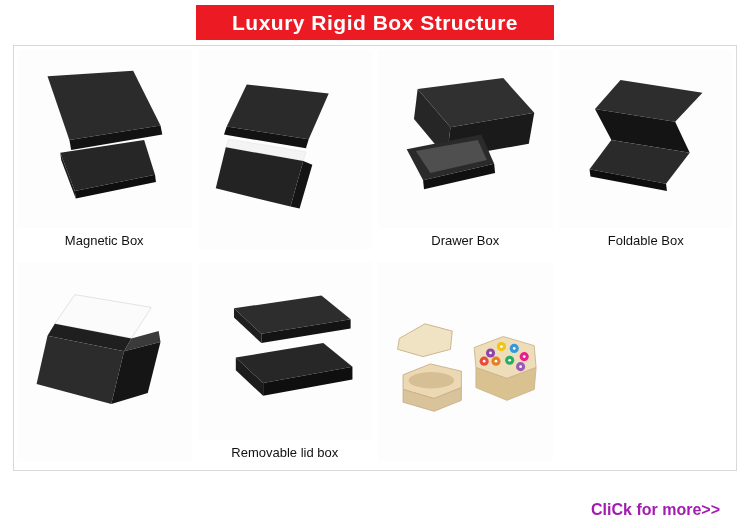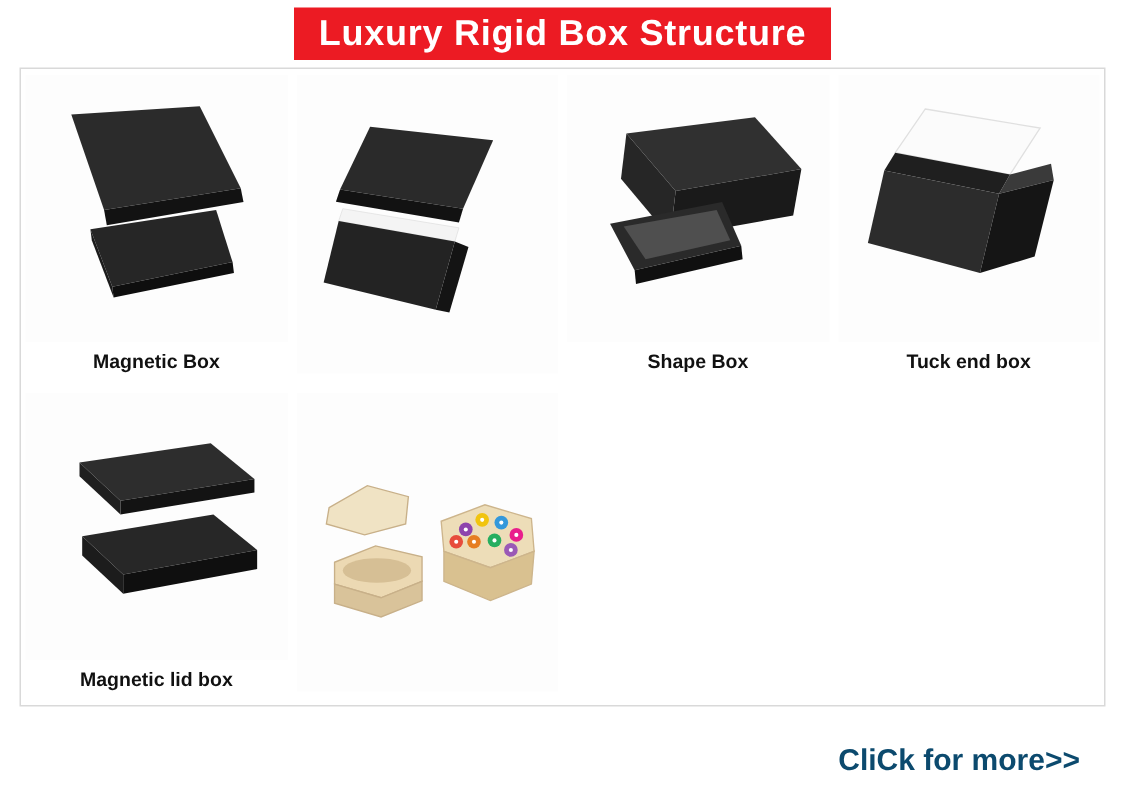--- a/index.html
+++ b/index.html
@@ -10,21 +10,21 @@
     position:relative;
     overflow:hidden;
   }
   .banner {
     position:absolute;
     top:5px; left:50%;
     transform:translateX(-50%);
     width:358px; height:35px;
     background:#ec1b23;
     color:#ffffff;
-    font-size:24px;
+    font-size:21px;
     font-weight:bold;
     letter-spacing:.5px;
     display:flex; align-items:center; justify-content:center;
   }
   .grid {
     position:absolute;
     top:45px; left:13px; right:13px; bottom:57px;
     border:1px solid #d9d9d9;
     background:#ffffff;
     display:grid;
@@ -48,27 +48,26 @@
     background:#fdfdfd;
   }
   .art svg { width:94%; height:auto; max-height:168px; display:block; }
   .label {
     font-size:13px;
     color:#111111;
     text-align:center;
     padding-top:5px;
     line-height:1.2;
     white-space:nowrap;
-    font-weight:bold;
   }
   .cta {
     position:absolute;
     right:30px; bottom:9px;
-    color:#0c4a6e;
-    font-size:20px;
+    color:#a21caf;
+    font-size:16px;
     font-weight:bold;
     cursor:pointer;
   }
 </style>
 </head>
 <body>
 
 <div class="banner">
   <span>Luxury Rigid Box Structure</span>
 </div>
@@ -104,50 +103,60 @@
     <div class="art">
       <svg viewBox="0 0 180 155">
         <polygon points="38,22 132,10 166,48 74,64" fill="#303030"></polygon>
         <polygon points="74,64 166,48 160,82 70,98" fill="#1a1a1a"></polygon>
         <polygon points="38,22 74,64 70,98 34,55" fill="#262626"></polygon>
         <polygon points="26,88 108,72 122,104 44,122" fill="#2a2a2a"></polygon>
         <polygon points="36,90 104,78 114,100 52,114" fill="#4f4f4f"></polygon>
         <polygon points="44,122 122,104 123,114 45,132" fill="#101010"></polygon>
       </svg>
     </div>
-    <div class="label">Shape Box</div>
+    <div class="label">Drawer Box</div>
   </div>
 
+  <div class="cell">
+    <div class="art">
+      <svg viewBox="0 0 180 155">
+        <polygon points="62,12 152,26 122,58 34,44" fill="#2d2d2d"></polygon>
+        <polygon points="34,44 122,58 138,92 52,78" fill="#141414"></polygon>
+        <polygon points="52,78 138,92 112,126 28,110" fill="#2a2a2a"></polygon>
+        <polygon points="28,110 112,126 113,134 29,118" fill="#0d0d0d"></polygon>
+      </svg>
+    </div>
+    <div class="label">Foldable Box</div>
+  </div>
 
 
   <div class="cell">
     <div class="art">
       <svg viewBox="0 0 180 155">
         <polygon points="58,4 142,18 120,52 36,36" fill="#fbfbfb" stroke="#e0e0e0" stroke-width="1"></polygon>
         <polygon points="120,52 150,44 152,56 112,66" fill="#3a3a3a"></polygon>
         <polygon points="36,36 120,52 112,66 28,49" fill="#1f1f1f"></polygon>
         <polygon points="28,49 112,66 98,124 16,102" fill="#2c2c2c"></polygon>
         <polygon points="112,66 152,56 138,112 98,124" fill="#151515"></polygon>
       </svg>
     </div>
-    <div class="label">Tuck end box</div>
   </div>
 
   <div class="cell">
     <div class="art">
       <svg viewBox="0 0 180 155">
         <polygon points="34,30 130,16 162,42 64,58" fill="#2d2d2d"></polygon>
         <polygon points="64,58 162,42 162,52 64,68" fill="#131313"></polygon>
         <polygon points="34,30 64,58 64,68 34,40" fill="#1f1f1f"></polygon>
         <polygon points="36,84 132,68 164,94 66,112" fill="#272727"></polygon>
         <polygon points="66,112 164,94 164,108 66,126" fill="#0f0f0f"></polygon>
         <polygon points="36,84 66,112 66,126 36,98" fill="#1c1c1c"></polygon>
       </svg>
     </div>
-    <div class="label">Magnetic lid box</div>
+    <div class="label">Removable lid box</div>
   </div>
 
   <div class="cell">
     <div class="art">
       <svg viewBox="0 0 180 155">
         <polygon points="18,52 46,36 76,44 74,64 44,72 16,64" fill="#f0e3c4" stroke="#c8b089" stroke-width="1"></polygon>
         <polygon points="22,92 52,80 86,88 86,106 56,118 22,108" fill="#ecd9b3" stroke="#c8b089" stroke-width="1"></polygon>
         <ellipse cx="53" cy="98" rx="25" ry="9" fill="#d6bf95"></ellipse>
         <polygon points="22,108 56,118 86,106 86,120 56,132 22,122" fill="#d9c39a" stroke="#c8b089" stroke-width="1"></polygon>
         <polygon points="100,62 132,50 166,60 168,84 136,96 102,84" fill="#edddb8" stroke="#cdb58c" stroke-width="1"></polygon>

